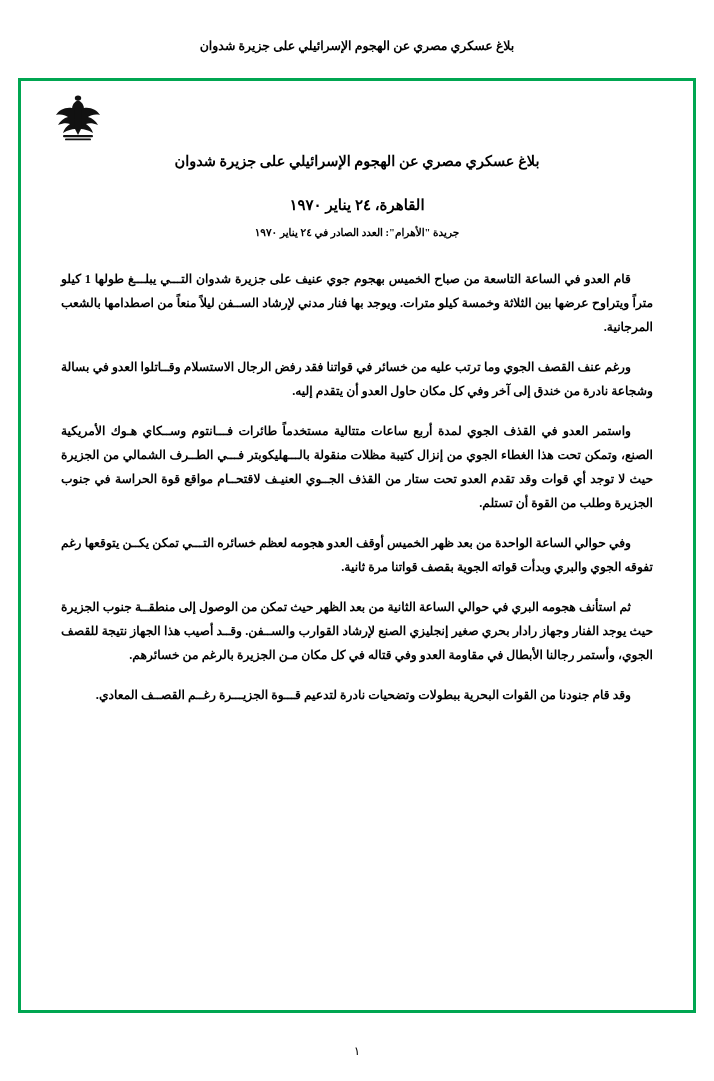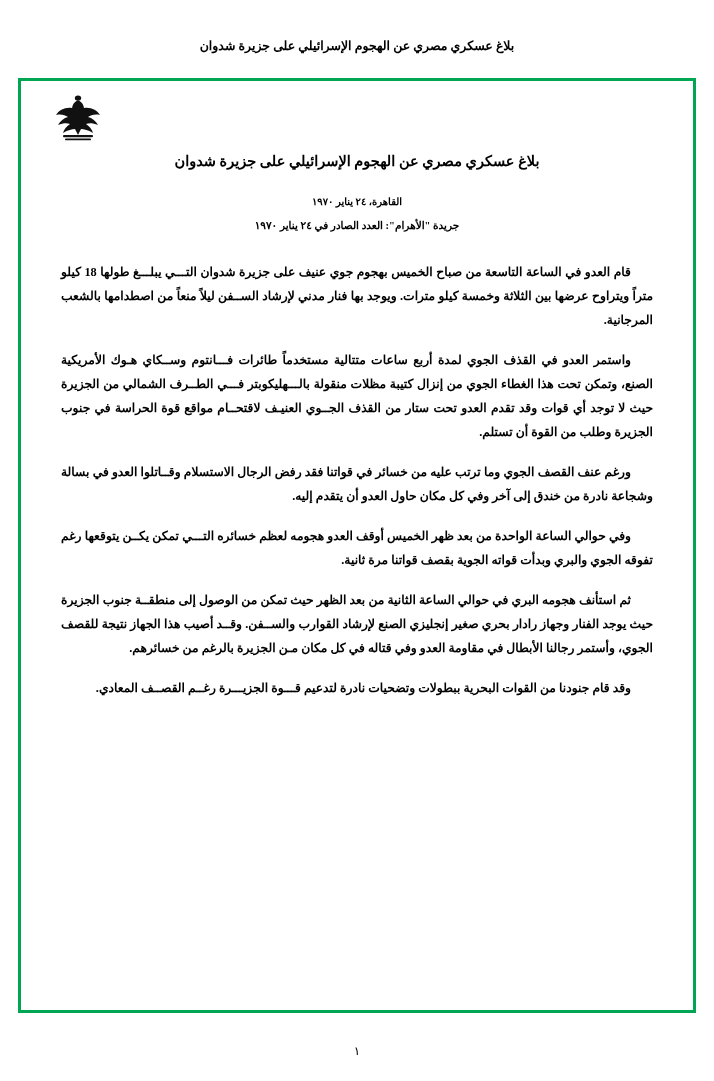--- a/index.html
+++ b/index.html
@@ -63,21 +63,21 @@
   .doc-title {
     margin-top: 58px;
     text-align: center;
     font-size: 14.5px;
     font-weight: bold;
     letter-spacing: 0px;
   }
   .doc-date {
     margin-top: 26px;
     text-align: center;
-    font-size: 10px;
+    font-size: 15px;
     font-weight: bold;
   }
   .doc-source {
     margin-top: 12px;
     text-align: center;
     font-size: 10.5px;
     font-weight: bold;
   }
   .body-text {
     margin-top: 30px;
@@ -123,23 +123,23 @@
             <rect x="10" y="47.5" width="26" height="1.8" rx="0.9"></rect>
           </g>
         </svg>
       </div>
 
       <div class="doc-title">بلاغ عسكري مصري عن الهجوم الإسرائيلي على جزيرة شدوان</div>
       <div class="doc-date">القاهرة، ٢٤ يناير ١٩٧٠</div>
       <div class="doc-source">جريدة "الأهرام": العدد الصادر في ٢٤ يناير ١٩٧٠</div>
 
       <div class="body-text">
-        <p class="para">قام العدو في الساعة التاسعة من صباح الخميس بهجوم جوي عنيف على جزيرة شدوان التـــي يبلـــغ طولها 18 كيلو متراً ويتراوح عرضها بين الثلاثة وخمسة كيلو مترات. ويوجد بها فنار مدني لإرشاد الســفن ليلاً منعاً من اصطدامها بالشعب المرجانية.</p>
+        <p class="para">قام العدو في الساعة التاسعة من صباح الخميس بهجوم جوي عنيف على جزيرة شدوان التـــي يبلـــغ طولها 1 كيلو متراً ويتراوح عرضها بين الثلاثة وخمسة كيلو مترات. ويوجد بها فنار مدني لإرشاد الســفن ليلاً منعاً من اصطدامها بالشعب المرجانية.</p>
+        <p class="para">ورغم عنف القصف الجوي وما ترتب عليه من خسائر في قواتنا فقد رفض الرجال الاستسلام وقــاتلوا العدو في بسالة وشجاعة نادرة من خندق إلى آخر وفي كل مكان حاول العدو أن يتقدم إليه.</p>
         <p class="para">واستمر العدو في القذف الجوي لمدة أربع ساعات متتالية مستخدماً طائرات فـــانتوم وســكاي هـوك الأمريكية الصنع، وتمكن تحت هذا الغطاء الجوي من إنزال كتيبة مظلات منقولة بالـــهليكوبتر فـــي الطــرف الشمالي من الجزيرة حيث لا توجد أي قوات وقد تقدم العدو تحت ستار من القذف الجــوي العنيـف لاقتحــام مواقع قوة الحراسة في جنوب الجزيرة وطلب من القوة أن تستلم.</p>
-        <p class="para">ورغم عنف القصف الجوي وما ترتب عليه من خسائر في قواتنا فقد رفض الرجال الاستسلام وقــاتلوا العدو في بسالة وشجاعة نادرة من خندق إلى آخر وفي كل مكان حاول العدو أن يتقدم إليه.</p>
         <p class="para">وفي حوالي الساعة الواحدة من بعد ظهر الخميس أوقف العدو هجومه لعظم خسائره التـــي تمكن يكــن يتوقعها رغم تفوقه الجوي والبري وبدأت قواته الجوية بقصف قواتنا مرة ثانية.</p>
         <p class="para">ثم استأنف هجومه البري في حوالي الساعة الثانية من بعد الظهر حيث تمكن من الوصول إلى منطقــة جنوب الجزيرة حيث يوجد الفنار وجهاز رادار بحري صغير إنجليزي الصنع لإرشاد القوارب والســفن. وقــد أصيب هذا الجهاز نتيجة للقصف الجوي، وأستمر رجالنا الأبطال في مقاومة العدو وفي قتاله في كل مكان مـن الجزيرة بالرغم من خسائرهم.</p>
         <p class="para">وقد قام جنودنا من القوات البحرية ببطولات وتضحيات نادرة لتدعيم قـــوة الجزيـــرة رغــم القصــف المعادي.</p>
       </div>
 
     </div>
   </div>
 
   <div class="page-number">١</div>
 

